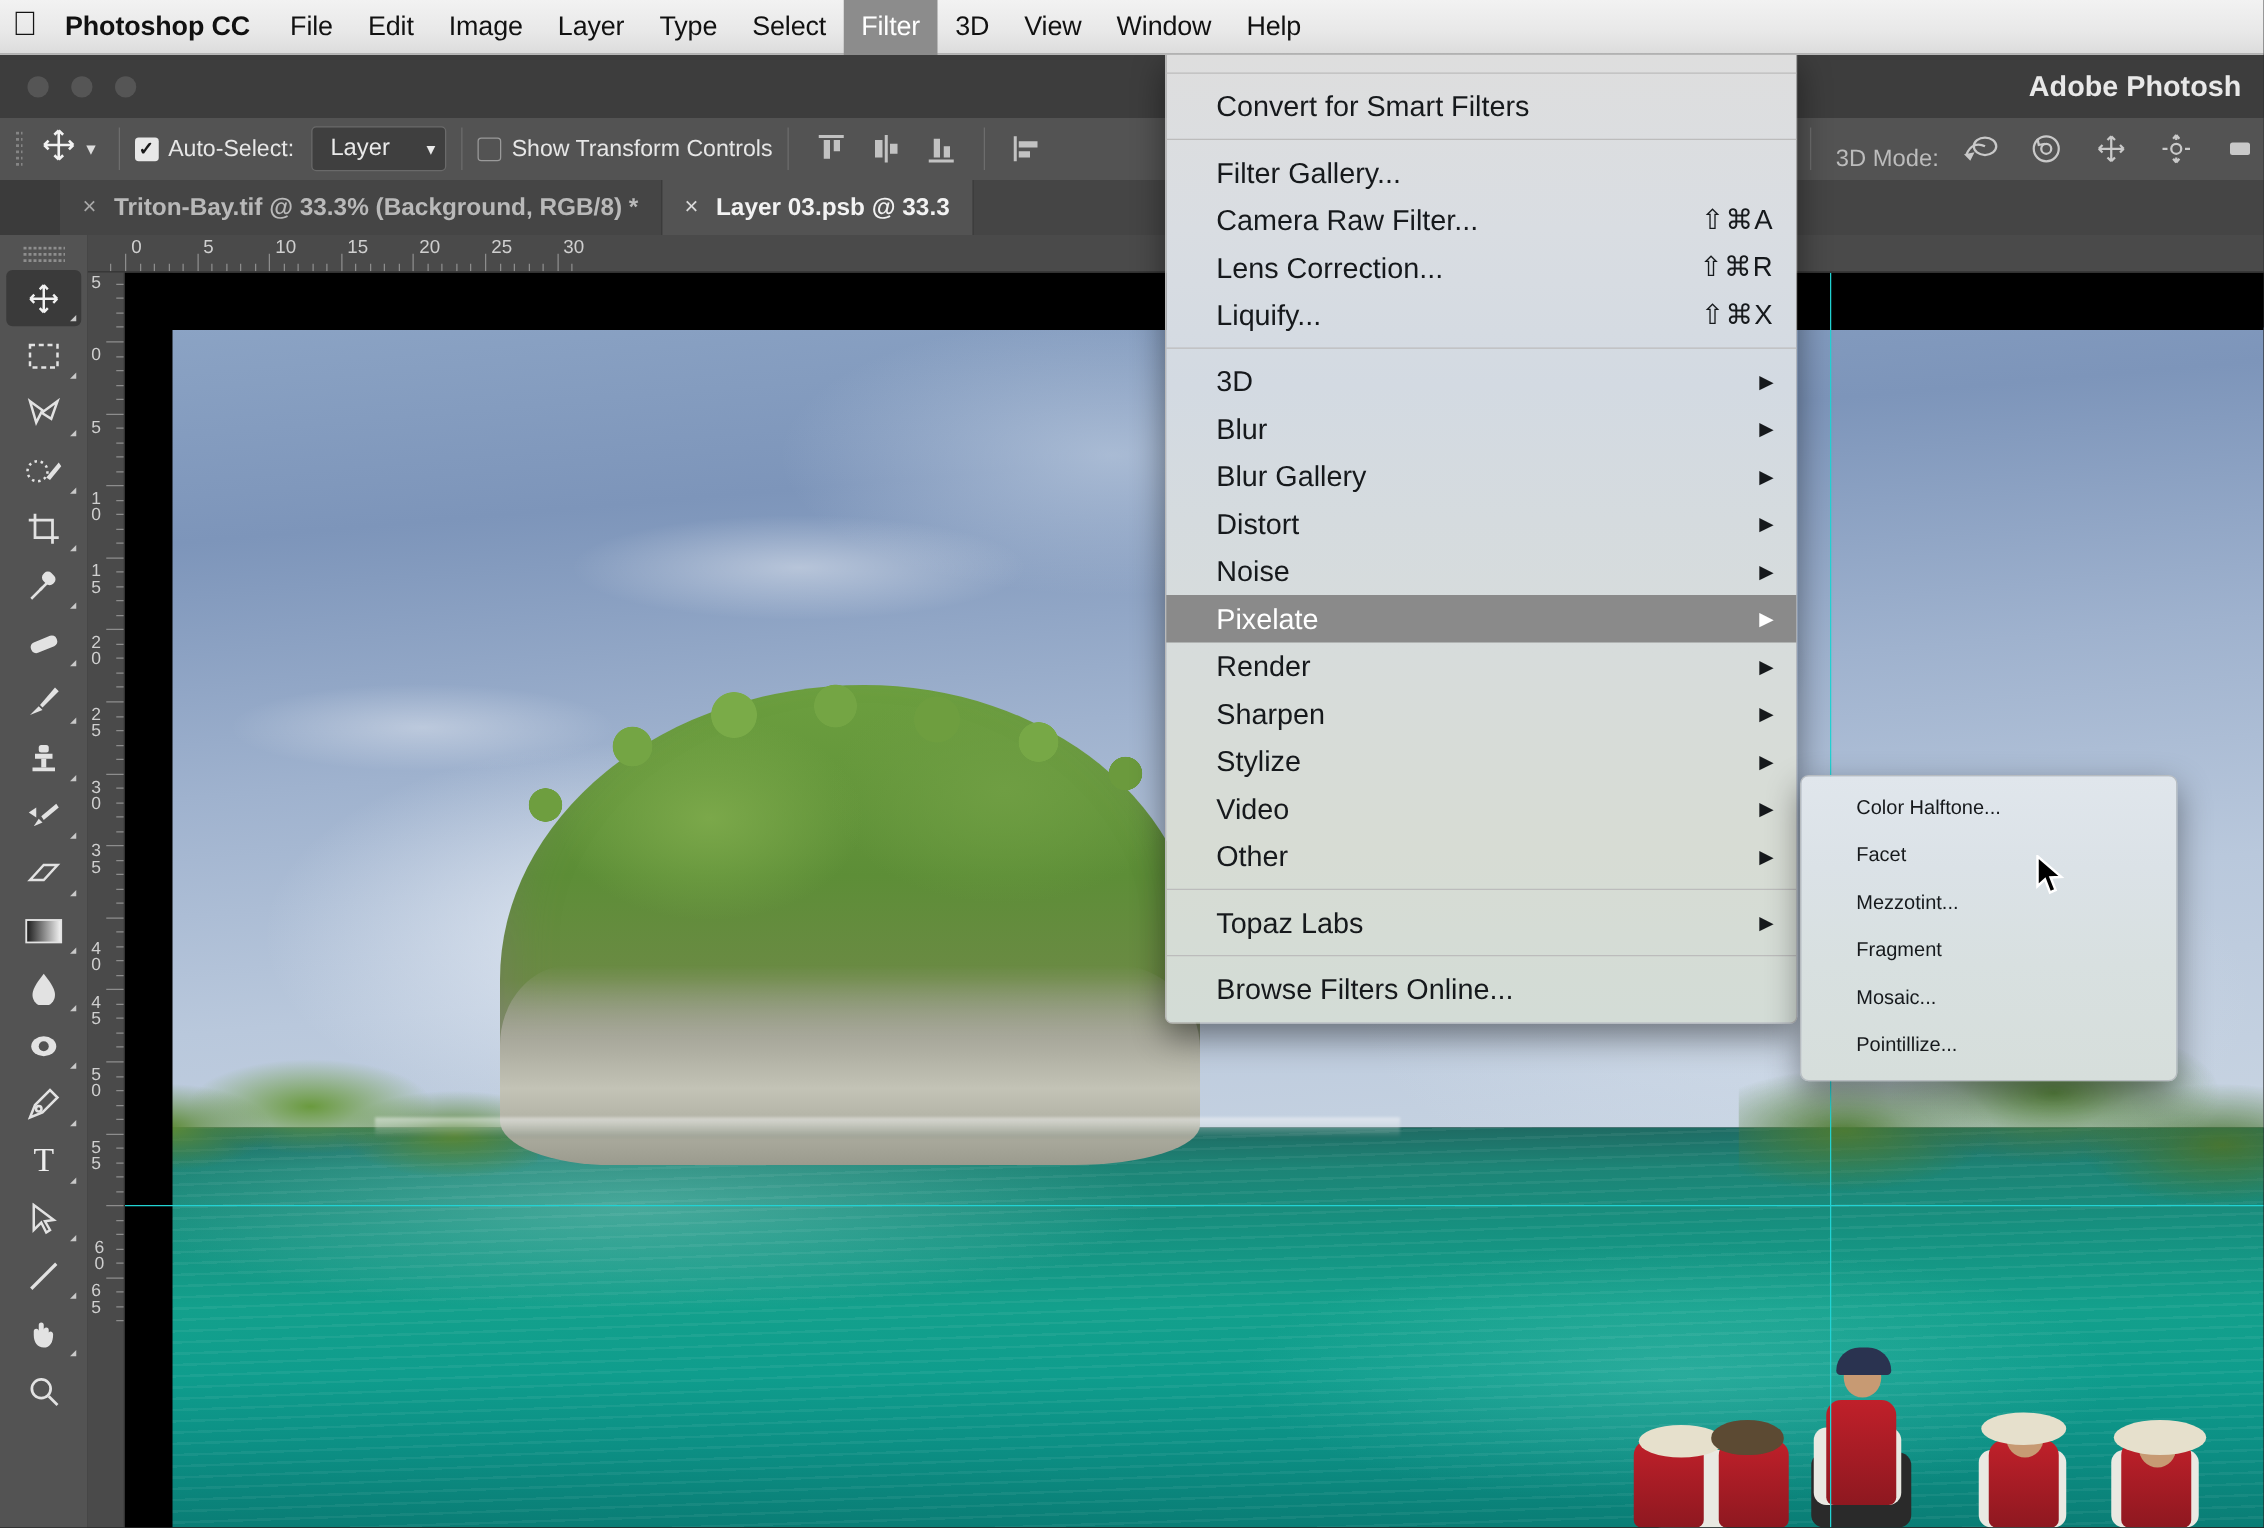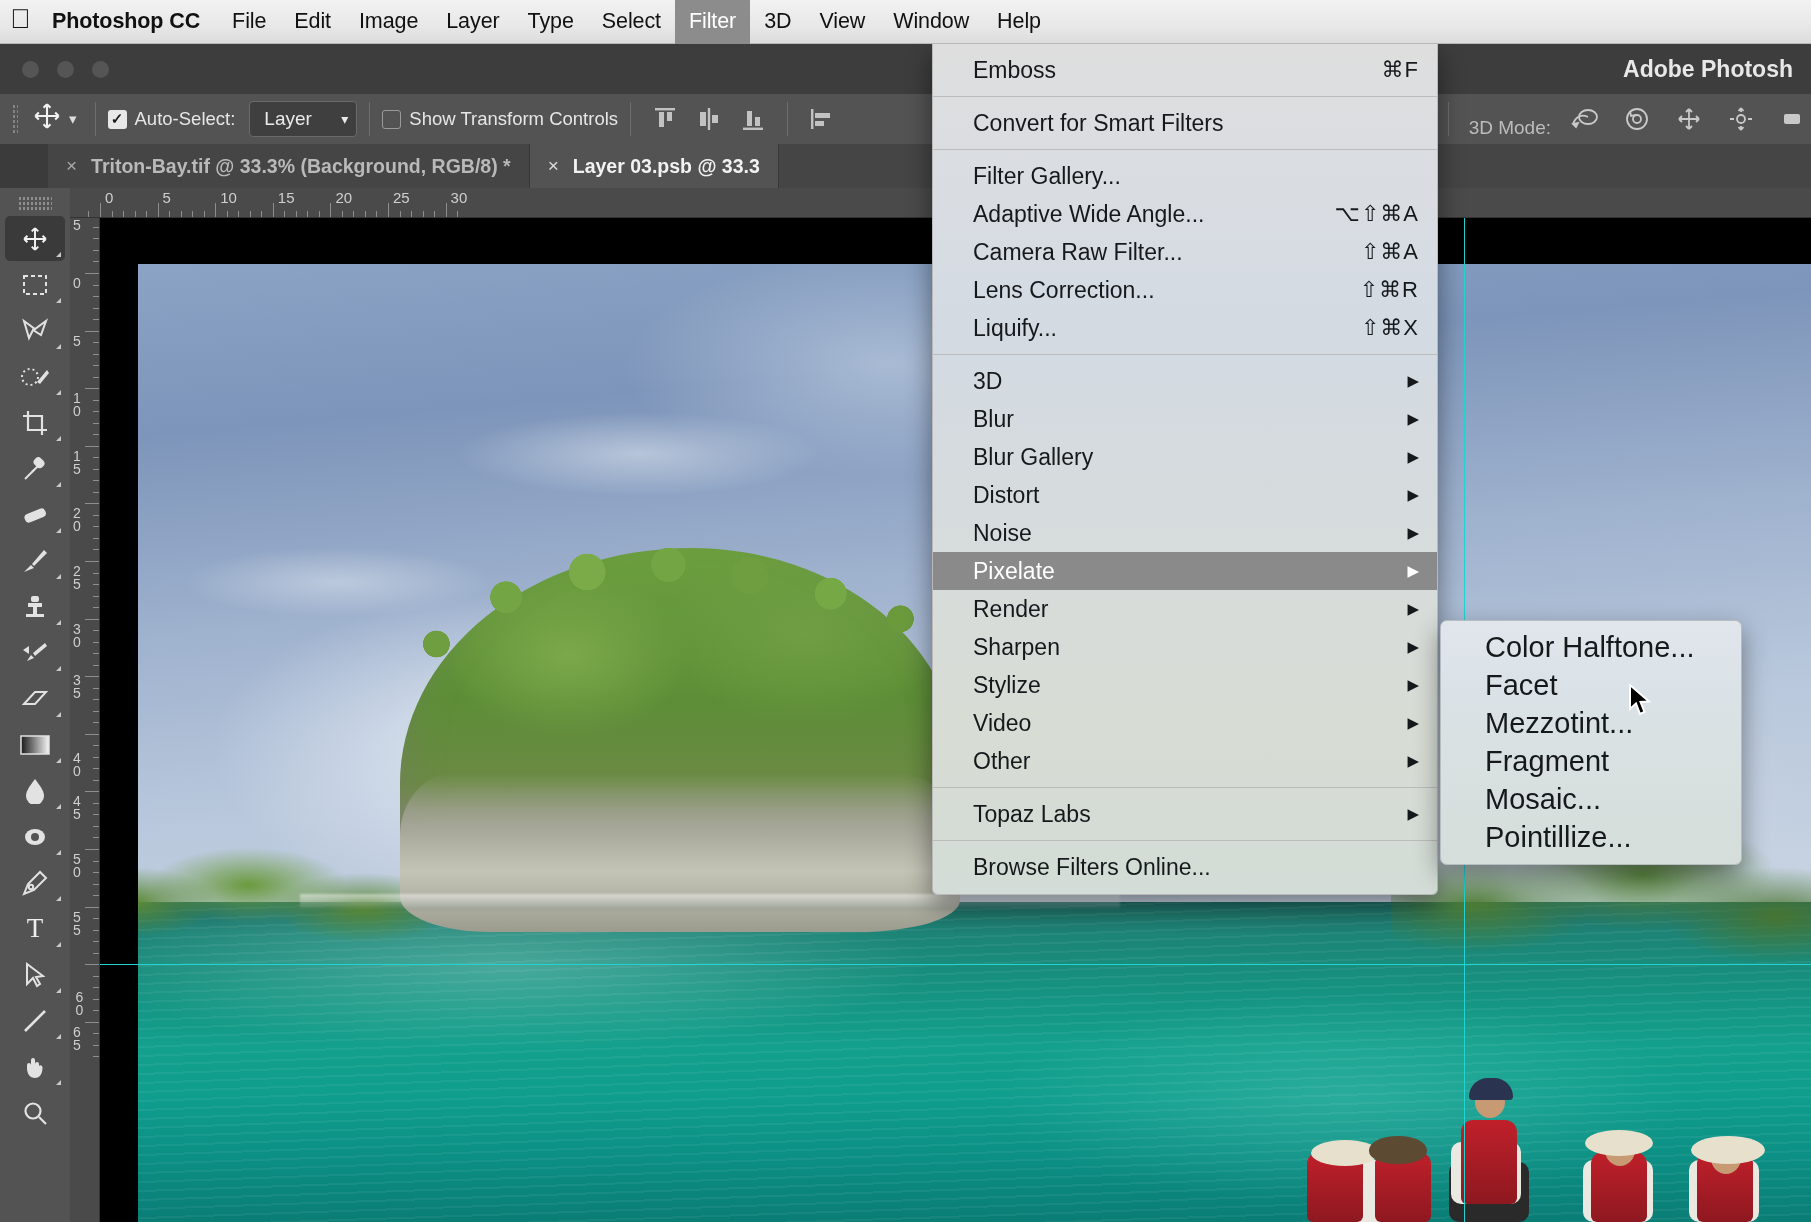--- a/index.html
+++ b/index.html
@@ -257,21 +257,21 @@
   
   .submenu {
     position: absolute; left: 1440px; top: 620px; width: 302px;
     background: linear-gradient(180deg,#e0e6ec 0%, #dbe2e7 30%, #d8e0e0 62%, #d6dedb 100%);
     border: 1px solid #b7bcc0; border-radius: 7px;
     box-shadow: 0 10px 26px rgba(0,0,0,.42);
     z-index: 58; padding: 7px 0 8px;
   }
   .smi {
     height: 38px; display:flex; align-items:center;
-    padding-left: 44px; font-size: 29px; color:#16191c; white-space:nowrap;
+    padding-left: 44px; font-size: 16px; color:#16191c; white-space:nowrap;
   }
   .smi.sel { background:#8a8a8a; color:#fff; }
 
   
   .cursor { position:absolute; left:1628px; top:684px; z-index:70; pointer-events:none; }
 </style>
 </head>
 <body>
 
 <div id="root">
@@ -719,35 +719,27 @@
         <div class="macbar-item">Select</div>
         <div class="macbar-item active">Filter</div>
         <div class="macbar-item">3D</div>
         <div class="macbar-item">View</div>
         <div class="macbar-item">Window</div>
         <div class="macbar-item">Help</div>
       </div>
   </div>
 
   <div class="menu" id="filter-menu">
-      <div class="mi">
-        <span>Emboss</span>
-        <span class="sc">⌘F</span>
-      </div>
       <div class="msep"></div>
       <div class="mi">
         <span>Convert for Smart Filters</span>
       </div>
       <div class="msep"></div>
       <div class="mi">
         <span>Filter Gallery...</span>
-      </div>
-      <div class="mi">
-        <span>Adaptive Wide Angle...</span>
-        <span class="sc">⌥⇧⌘A</span>
       </div>
       <div class="mi">
         <span>Camera Raw Filter...</span>
         <span class="sc">⇧⌘A</span>
       </div>
       <div class="mi">
         <span>Lens Correction...</span>
         <span class="sc">⇧⌘R</span>
       </div>
       <div class="mi">

